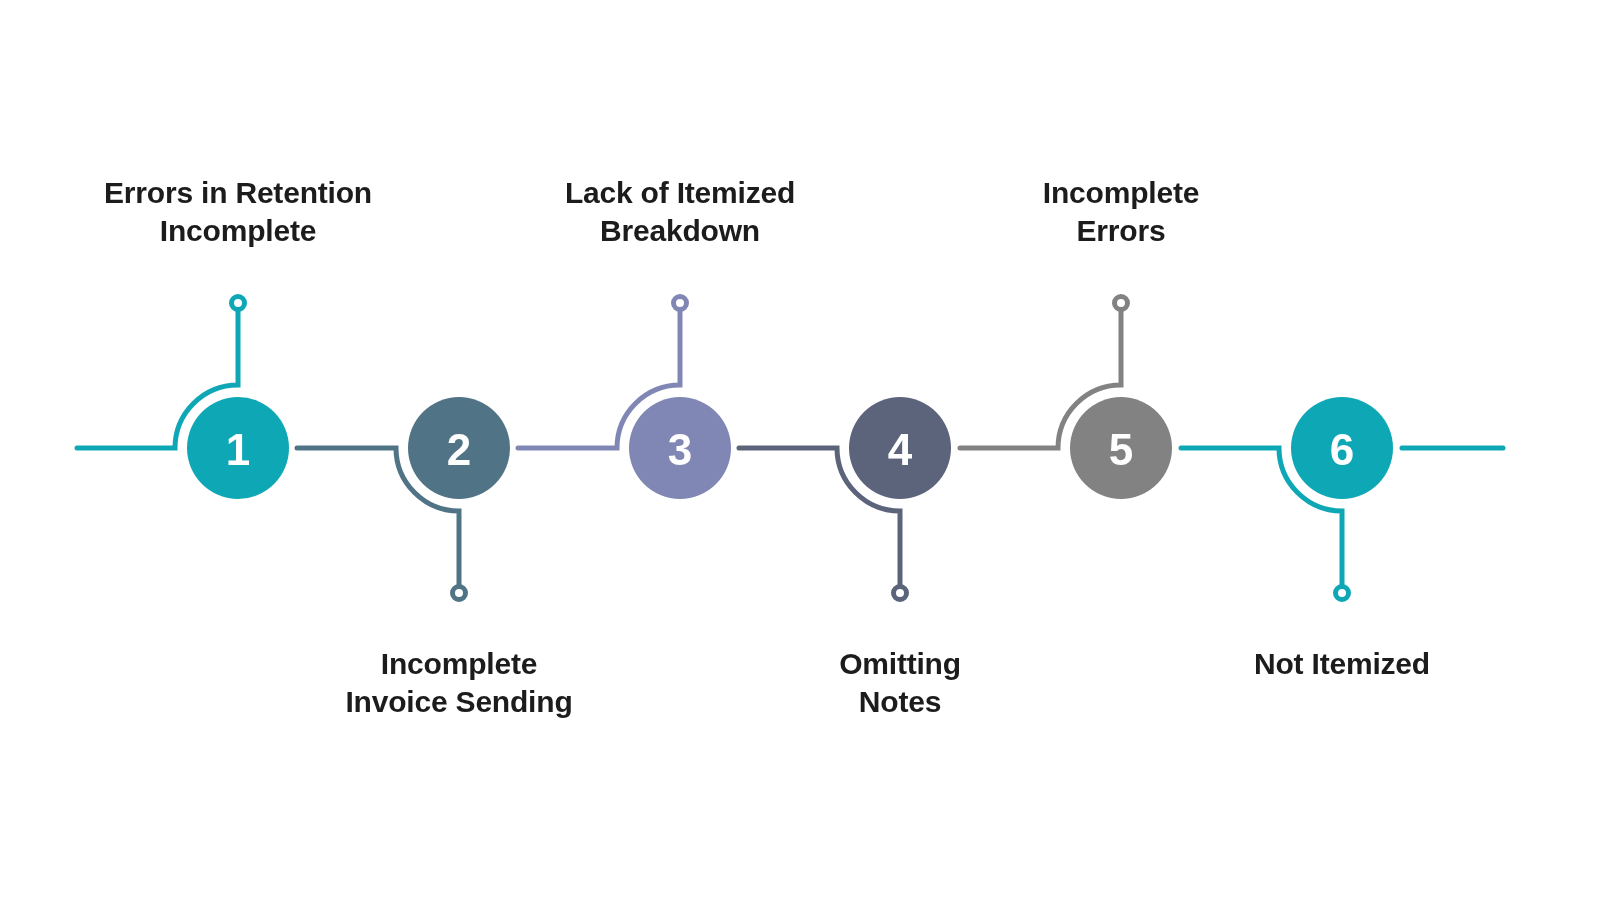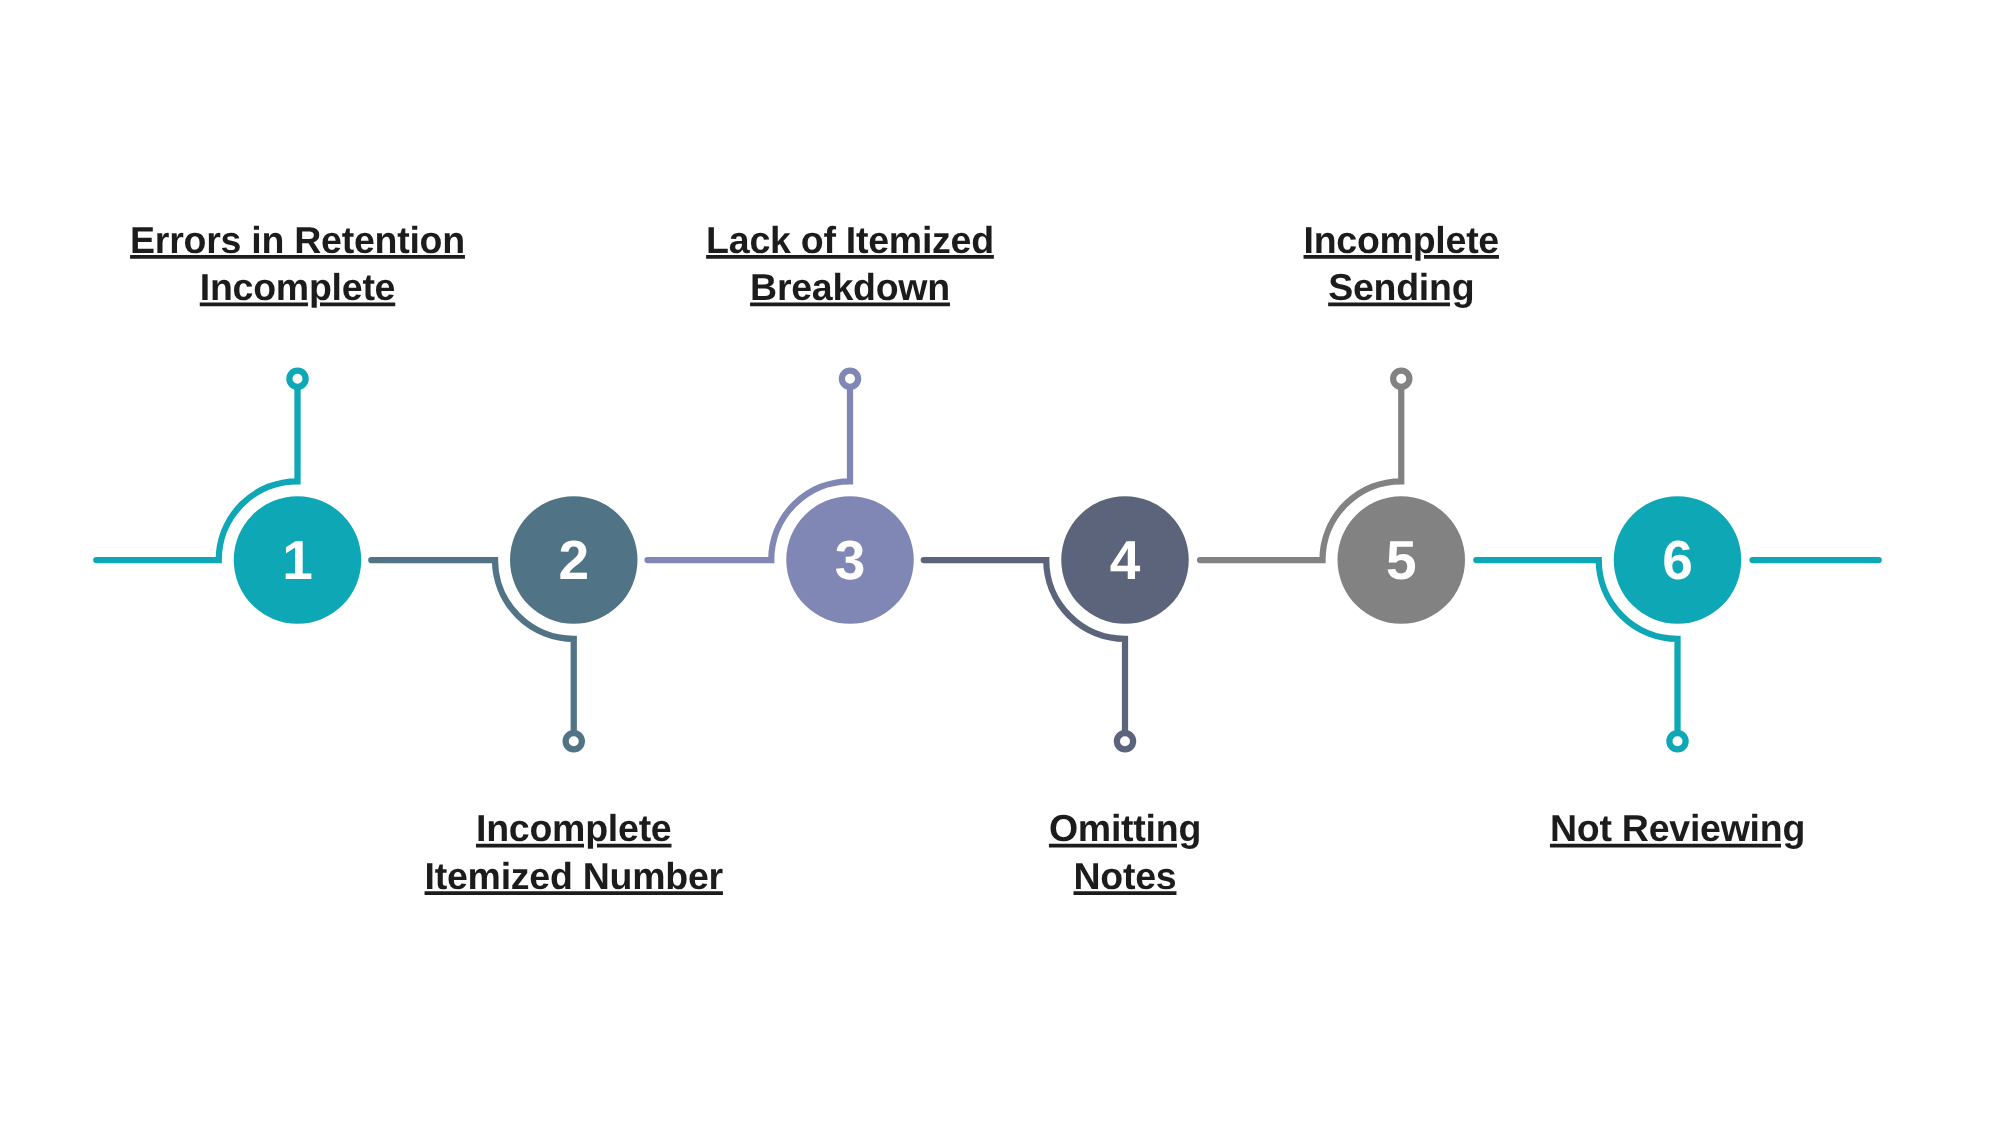--- a/index.html
+++ b/index.html
@@ -39,21 +39,20 @@
   }
   .label {
     position: absolute;
     width: 360px;
     text-align: center;
     color: var(--label-color, #1c1c1c);
     font-size: 30px;
     line-height: 38px;
     font-weight: bold;
     letter-spacing: -0.2px;
-    text-decoration: underline;
   }
   .label-top { top: 174px; }
   .label-bottom { top: 645px; }
 </style>
 </head>
 <body>
 
 <div class="canvas">
 
   <svg class="diagram-svg" width="1600" height="900" viewBox="0 0 1600 900" xmlns="http://www.w3.org/2000/svg">
@@ -101,35 +100,35 @@
     </g>
   </svg>
 
   <div class="label label-top" style="left:58px">
     <span>Errors in Retention</span><br>
     <span>Incomplete</span>
   </div>
 
   <div class="label label-bottom" style="left:279px">
     <span>Incomplete</span><br>
-    <span>Itemized Number</span>
+    <span>Invoice Sending</span>
   </div>
 
   <div class="label label-bottom" style="left:720px">
     <span>Omitting</span><br>
     <span>Notes</span>
   </div>
 
   <div class="label label-top" style="left:500px">
     <span>Lack of Itemized</span><br>
     <span>Breakdown</span>
   </div>
 
   <div class="label label-top" style="left:941px">
     <span>Incomplete</span><br>
-    <span>Sending</span>
+    <span>Errors</span>
   </div>
 
   <div class="label label-bottom" style="left:1162px">
-    <span>Not Reviewing</span><br>
+    <span>Not Itemized</span><br>
   </div>
 
 </div>
 
 </body></html>

